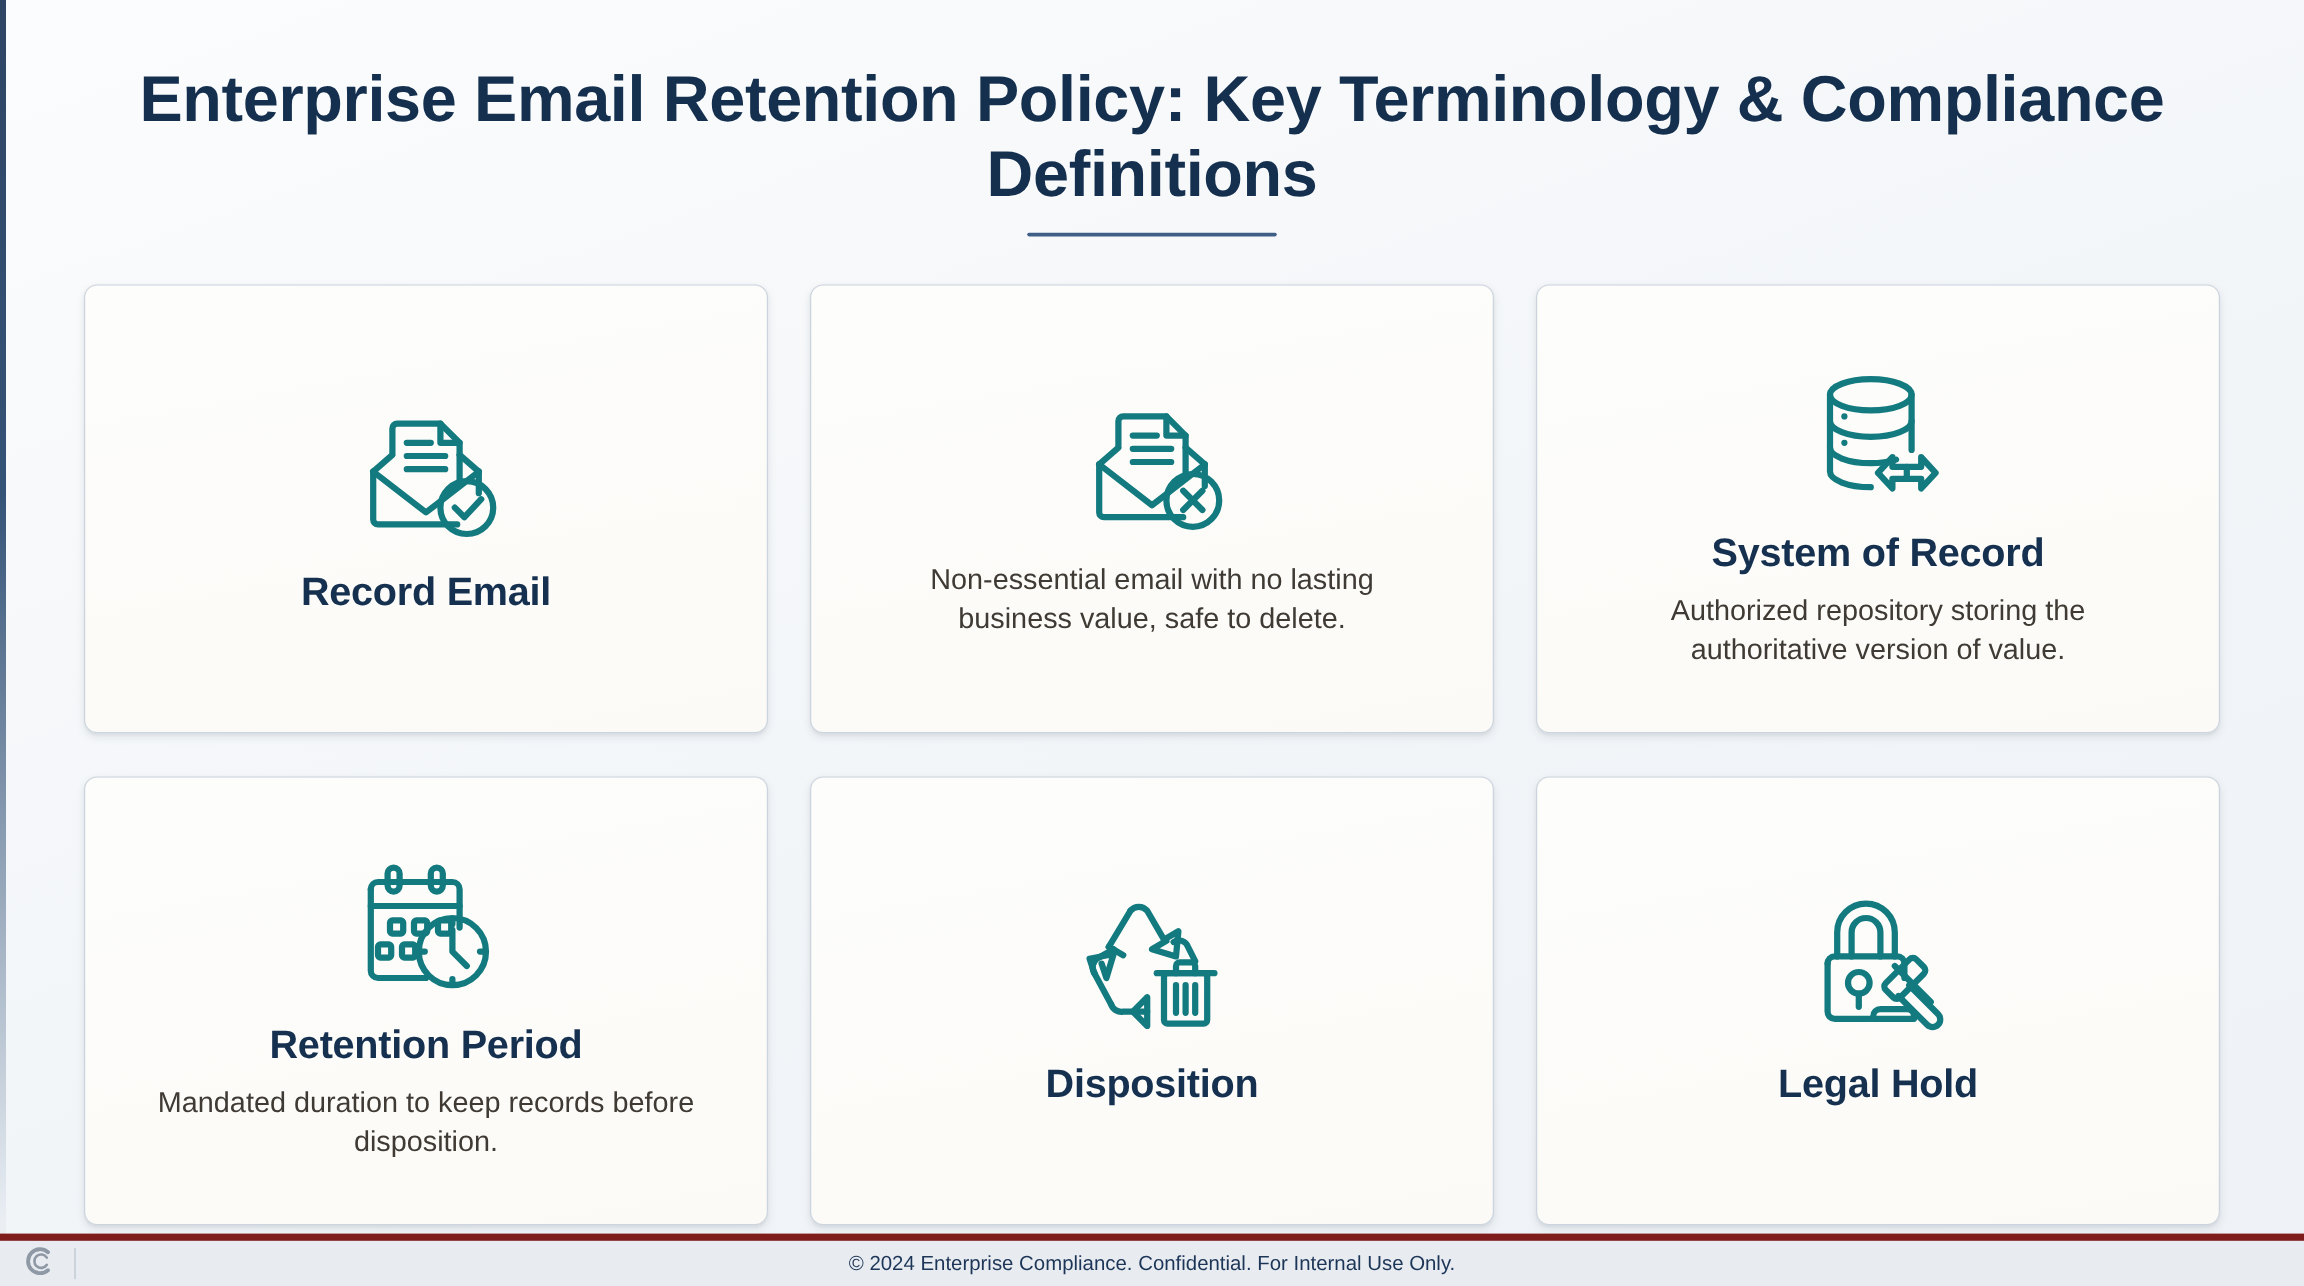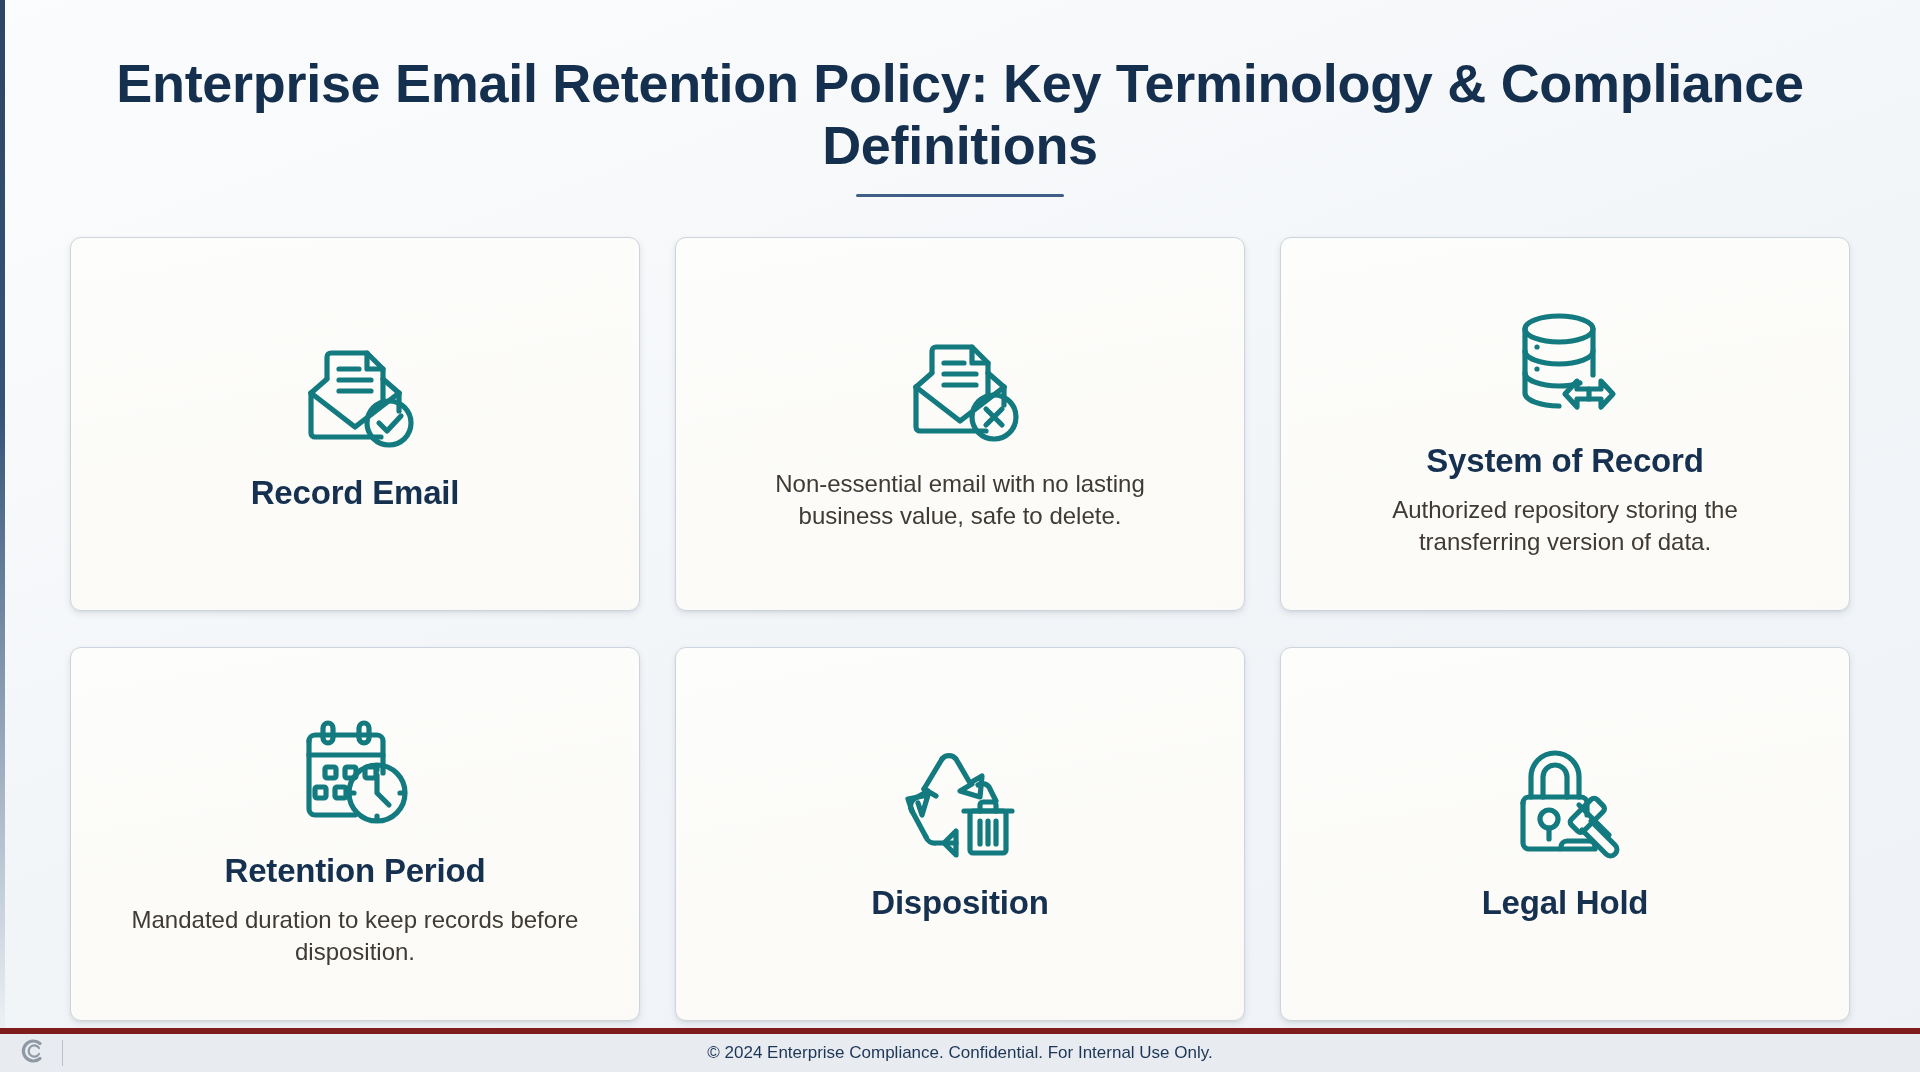--- a/index.html
+++ b/index.html
@@ -204,21 +204,21 @@
           <path d="M90 26 L90 72"></path>
           <path d="M22 48 C22 55 37 61 56 61 C75 61 90 55 90 48"></path>
           <path d="M22 70 C22 77 37 83 56 83 C64 83 71 82 77 80"></path>
           <circle cx="34" cy="44" r="2.6" fill="#137a7f" stroke="none"></circle>
           <circle cx="34" cy="66" r="2.6" fill="#137a7f" stroke="none"></circle>
           <path d="M86 86 L74 86 L74 78 L62 91 L74 104 L74 96 L86 96"></path>
           <path d="M86 86 L98 86 L98 78 L110 91 L98 104 L98 96 L86 96 Z"></path>
         </svg>
       </div>
       <div class="card-title">System of Record</div>
-      <div class="card-desc">Authorized repository storing the transferring version of data.</div>
+      <div class="card-desc">Authorized repository storing the authoritative version of value.</div>
     </div>
 
     <div class="card">
       <div class="card-icon">
         <svg width="124" height="118" viewBox="0 0 124 118" fill="none" stroke="#137a7f" stroke-width="5.2" stroke-linecap="round" stroke-linejoin="round">
           <path d="M16 28 A6 6 0 0 1 22 22 L84 22 A6 6 0 0 1 90 28 L90 60"></path>
           <path d="M16 28 L16 96 A6 6 0 0 0 22 102 L62 102"></path>
           <path d="M16 42 L90 42"></path>
           <rect x="30" y="10" width="10" height="20" rx="5"></rect>
           <rect x="66" y="10" width="10" height="20" rx="5"></rect>

